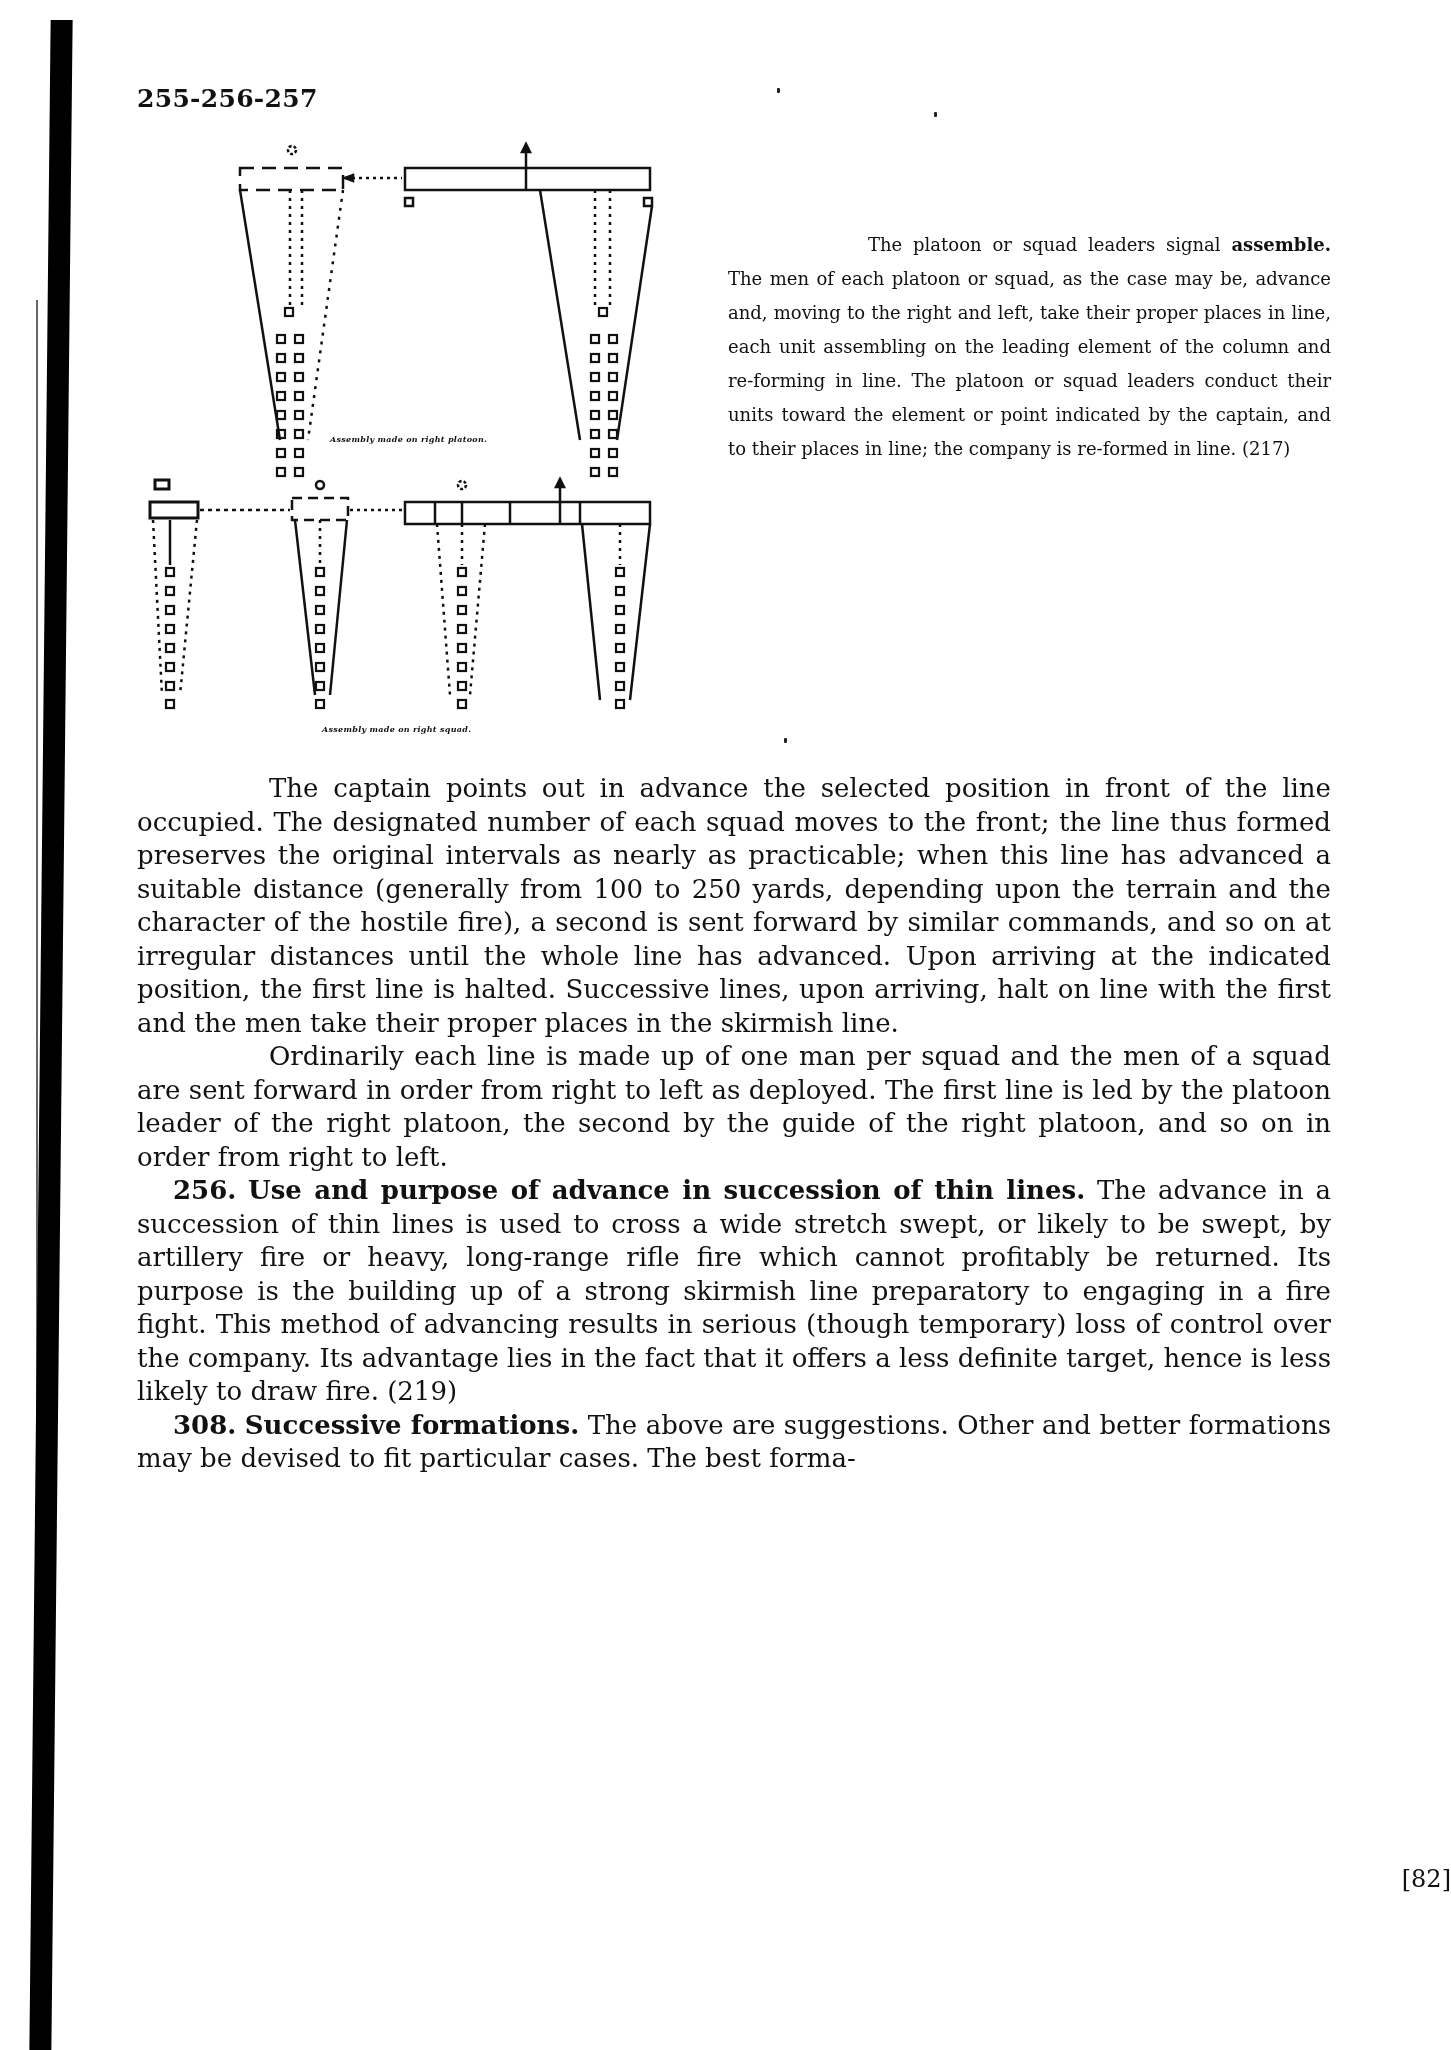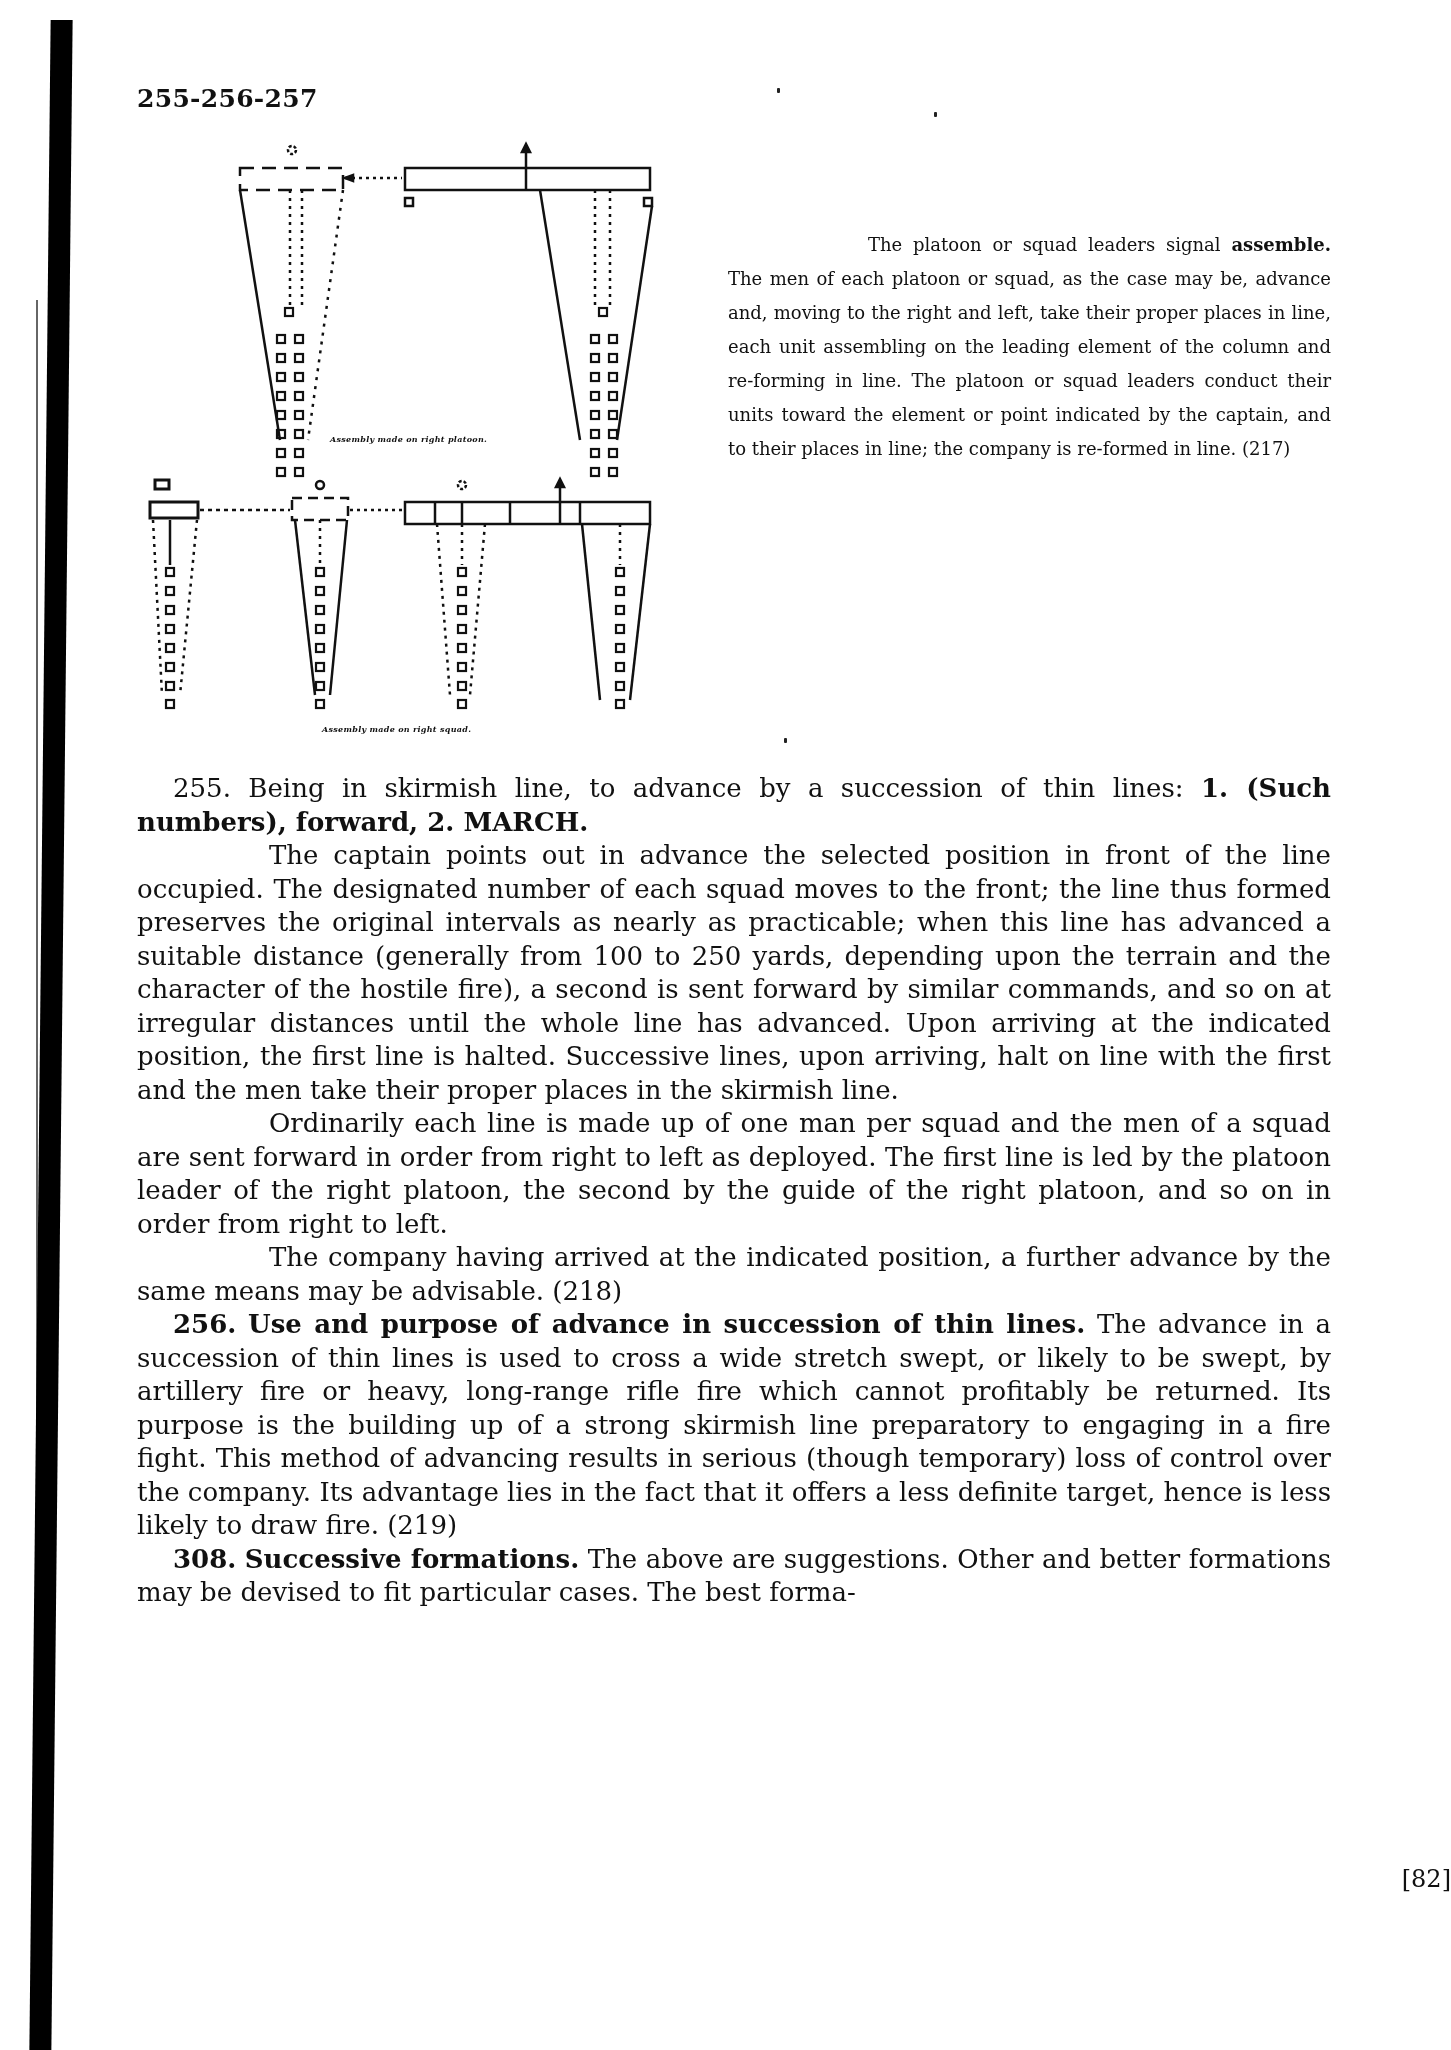--- a/index.html
+++ b/index.html
@@ -179,28 +179,22 @@
   </svg>
   <div class="fig-caption" style="left:190px;top:294px;font-style:italic;">Assembly made on right platoon.</div>
   <div class="fig-caption" style="left:182px;top:584px;">Assembly made on right squad.</div>
 </div>
 
 <div class="side-text">
   <span class="indent"></span><span>The platoon or squad leaders signal </span><b>assemble.</b><span> The men of each platoon or squad, as the case may be, advance and, moving to the right and left, take their proper places in line, each unit assembling on the leading element of the column and re-forming in line. The platoon or squad leaders conduct their units toward the element or point indicated by the captain, and to their places in line; the company is re-formed in line. (217)</span>
 </div>
 
 <div class="body-text">
-  <p class="par">
-    <span>255.</span>
-    <span>Being in skirmish line, to advance by a succession of thin lines:</span>
-    <b>1. (Such numbers), forward, 2. MARCH.</b>
-  </p>
   <p class="ind">The captain points out in advance the selected position in front of the line occupied. The designated number of each squad moves to the front; the line thus formed preserves the original intervals as nearly as practicable; when this line has advanced a suitable distance (generally from 100 to 250 yards, depending upon the terrain and the character of the hostile fire), a second is sent forward by similar commands, and so on at irregular distances until the whole line has advanced. Upon arriving at the indicated position, the first line is halted. Successive lines, upon arriving, halt on line with the first and the men take their proper places in the skirmish line.</p>
   <p class="ind">Ordinarily each line is made up of one man per squad and the men of a squad are sent forward in order from right to left as deployed. The first line is led by the platoon leader of the right platoon, the second by the guide of the right platoon, and so on in order from right to left.</p>
-  <p class="ind">The company having arrived at the indicated position, a further advance by the same means may be advisable. (218)</p>
   <p class="par">
     <b>256.</b>
     <b>Use and purpose of advance in succession of thin lines.</b><span> The advance in a succession of thin lines is used to cross a wide stretch swept, or likely to be swept, by artillery fire or heavy, long-range rifle fire which cannot profitably be returned. Its purpose is the building up of a strong skirmish line preparatory to engaging in a fire fight. This method of advancing results in serious (though temporary) loss of control over the company. Its advantage lies in the fact that it offers a less definite target, hence is less likely to draw fire. (219)</span>
   </p>
   <p class="par">
     <b>308.</b>
     <b>Successive formations.</b><span> The above are suggestions. Other and better formations may be devised to fit particular cases. The best forma-</span>
   </p>
 </div>
 

